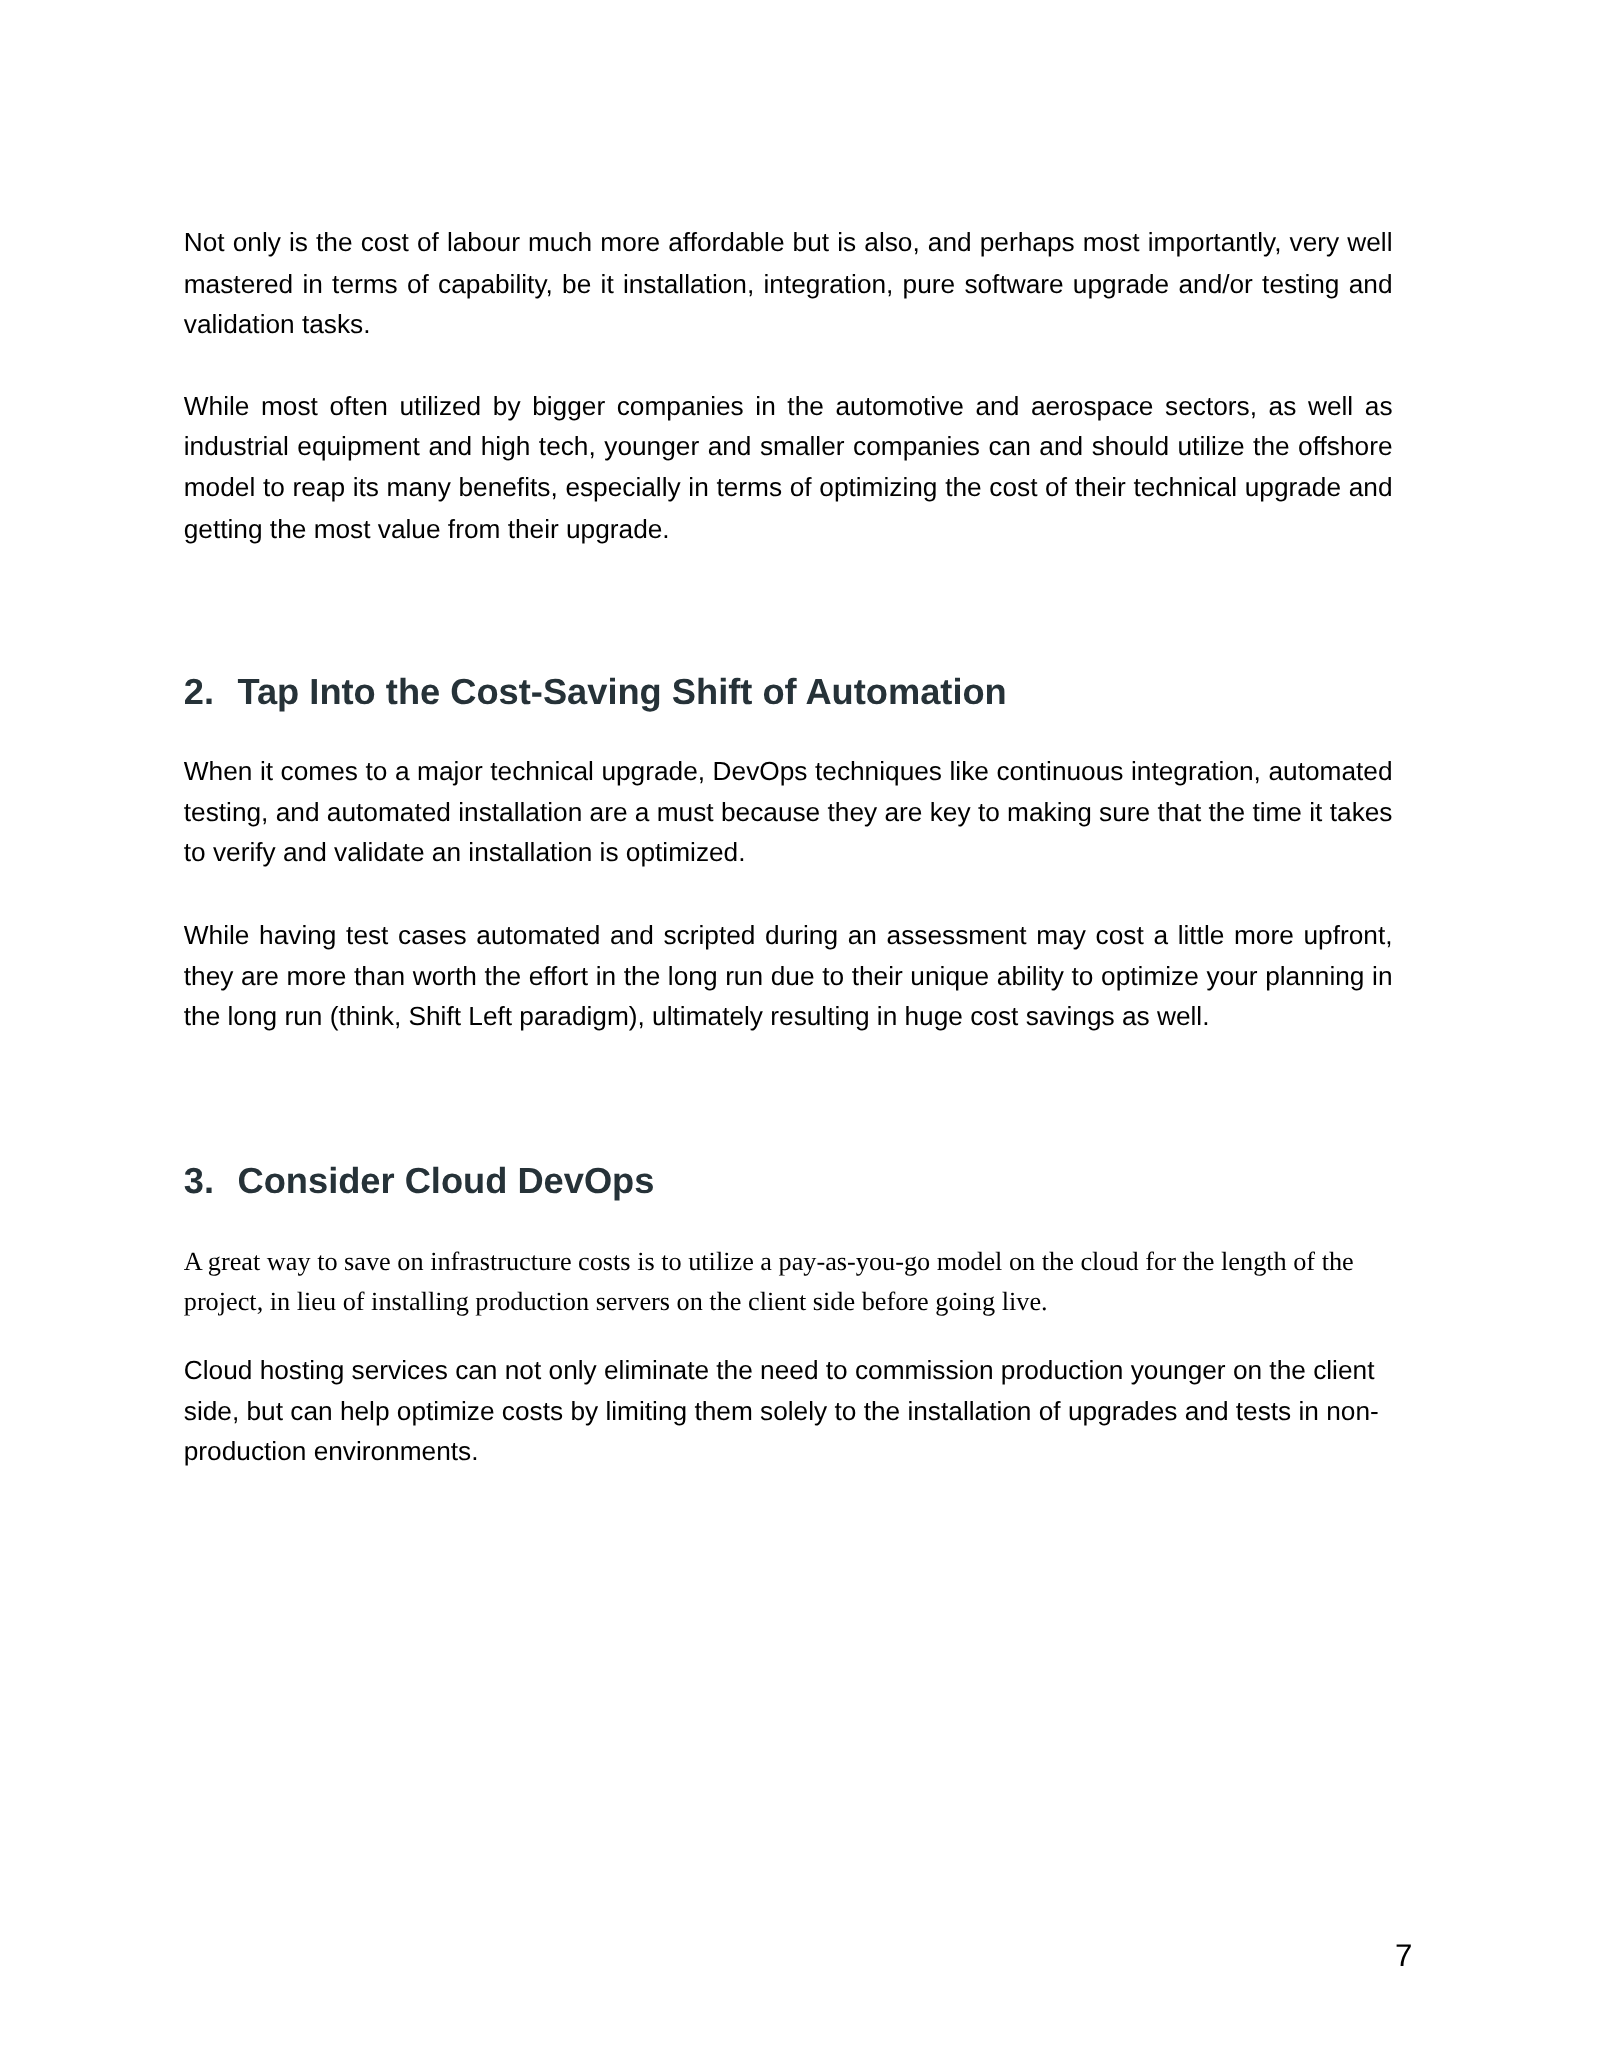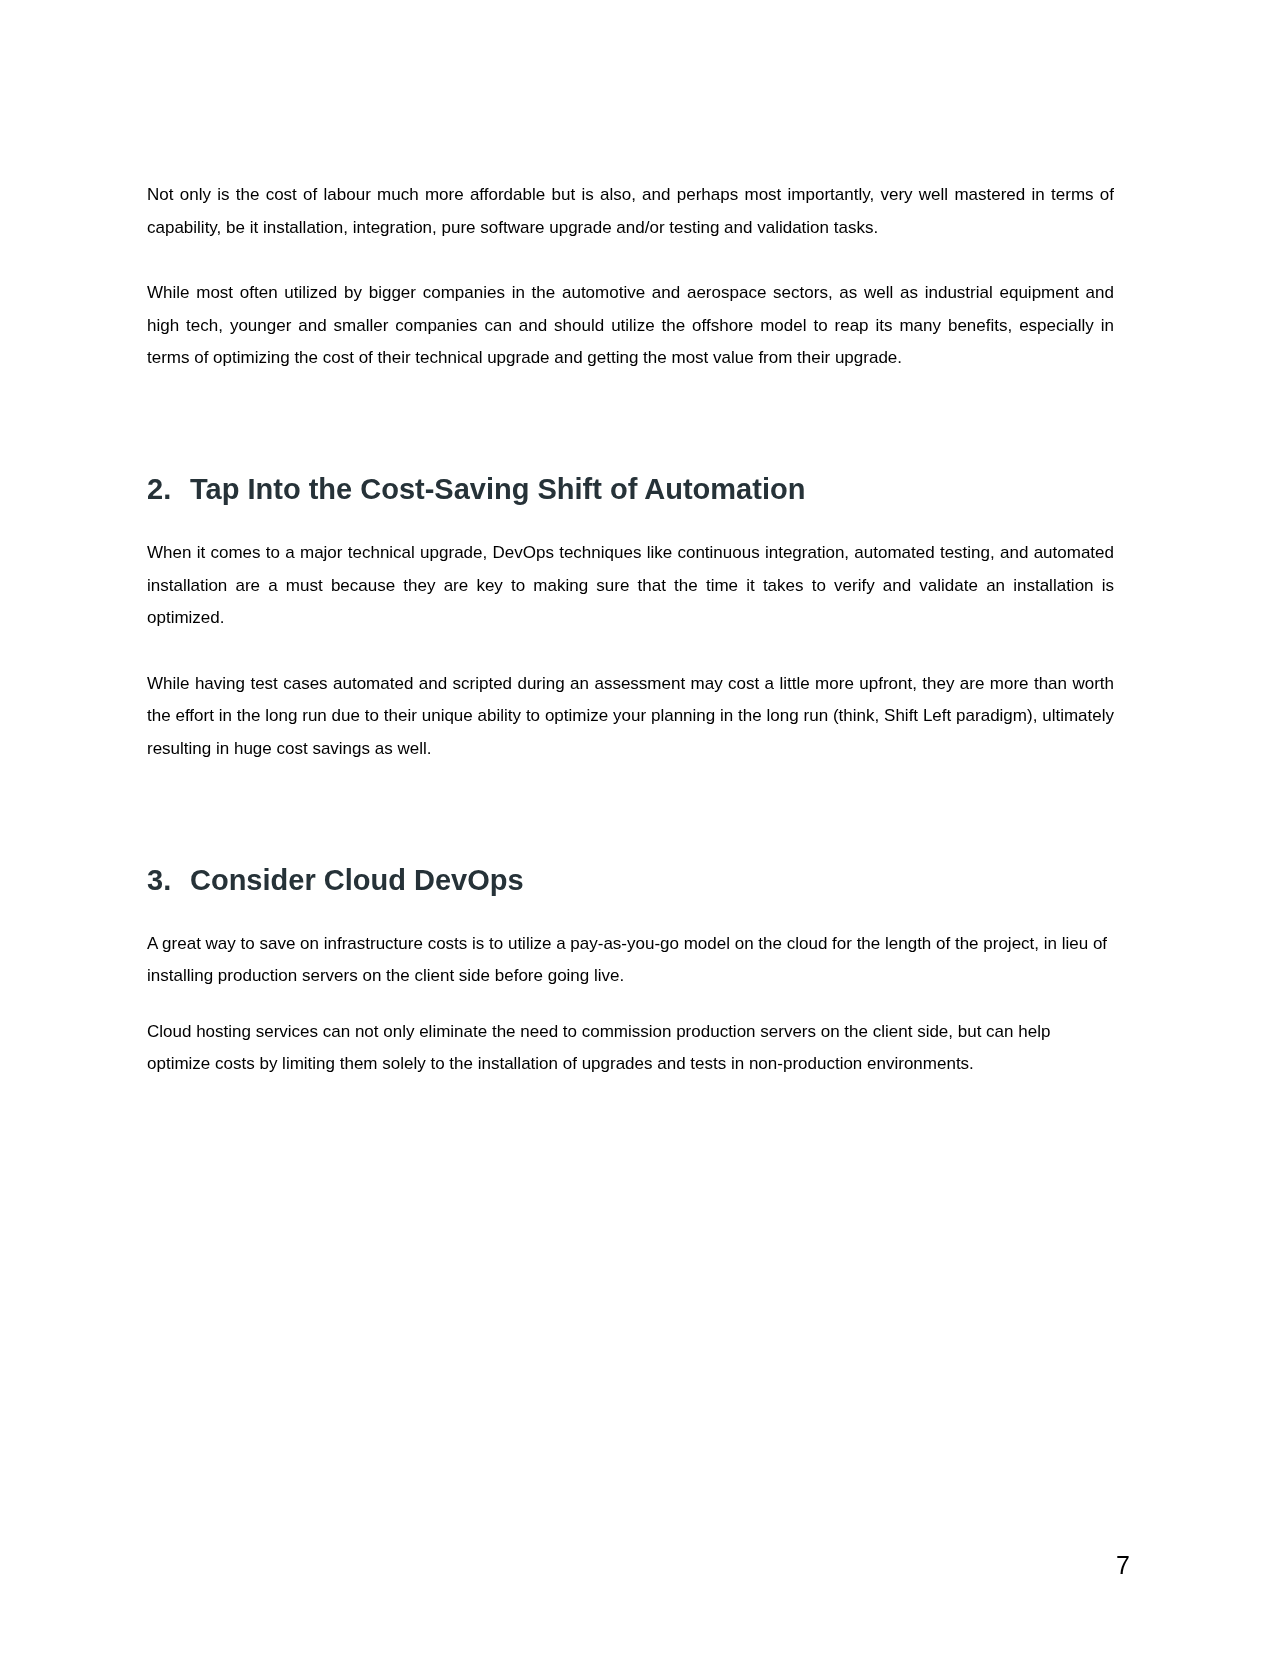--- a/index.html
+++ b/index.html
@@ -18,31 +18,32 @@
   .content {
     position: absolute;
     top: 0;
     left: 147px;
     width: 983px;
     padding-top: 179px;
     box-sizing: content-box;
   }
   .body-p {
     margin: 0 16px 33px 0;
-    font-size: 17px;
+    font-size: 21px;
     line-height: 32.6px;
     color: #000000;
     text-align: justify;
     word-spacing: normal;
   }
   .body-p.align-left {
     text-align: left;
   }
   .body-p.tight {
     margin-bottom: 23px;
+    font-family: Liberation Serif, serif;
   }
   .body-p.last {
     margin-bottom: 0;
   }
   .heading {
     display: flex;
     align-items: baseline;
     margin: 96px 0 30px 0;
     font-size: 29px;
     line-height: 36px;
@@ -87,18 +88,18 @@
 
     <p class="body-p">While having test cases automated and scripted during an assessment may cost a little more upfront, they are more than worth the effort in the long run due to their unique ability to optimize your planning in the long run (think, Shift Left paradigm), ultimately resulting in huge cost savings as well.</p>
 
     <h2 class="heading">
       <span class="h-num">3.</span>
       <span class="h-text">Consider Cloud DevOps</span>
     </h2>
 
     <p class="body-p align-left tight">A great way to save on infrastructure costs is to utilize a pay-as-you-go model on the cloud for the length of the project, in lieu of installing production servers on the client side before going live.</p>
 
-    <p class="body-p align-left last">Cloud hosting services can not only eliminate the need to commission production servers on the client side, but can help optimize costs by limiting them solely to the installation of upgrades and tests in non-production environments.</p>
+    <p class="body-p align-left last">Cloud hosting services can not only eliminate the need to commission production younger on the client side, but can help optimize costs by limiting them solely to the installation of upgrades and tests in non-production environments.</p>
 
   </div>
 
   <div class="page-number">7</div>
 </div>
 
 </body></html>

